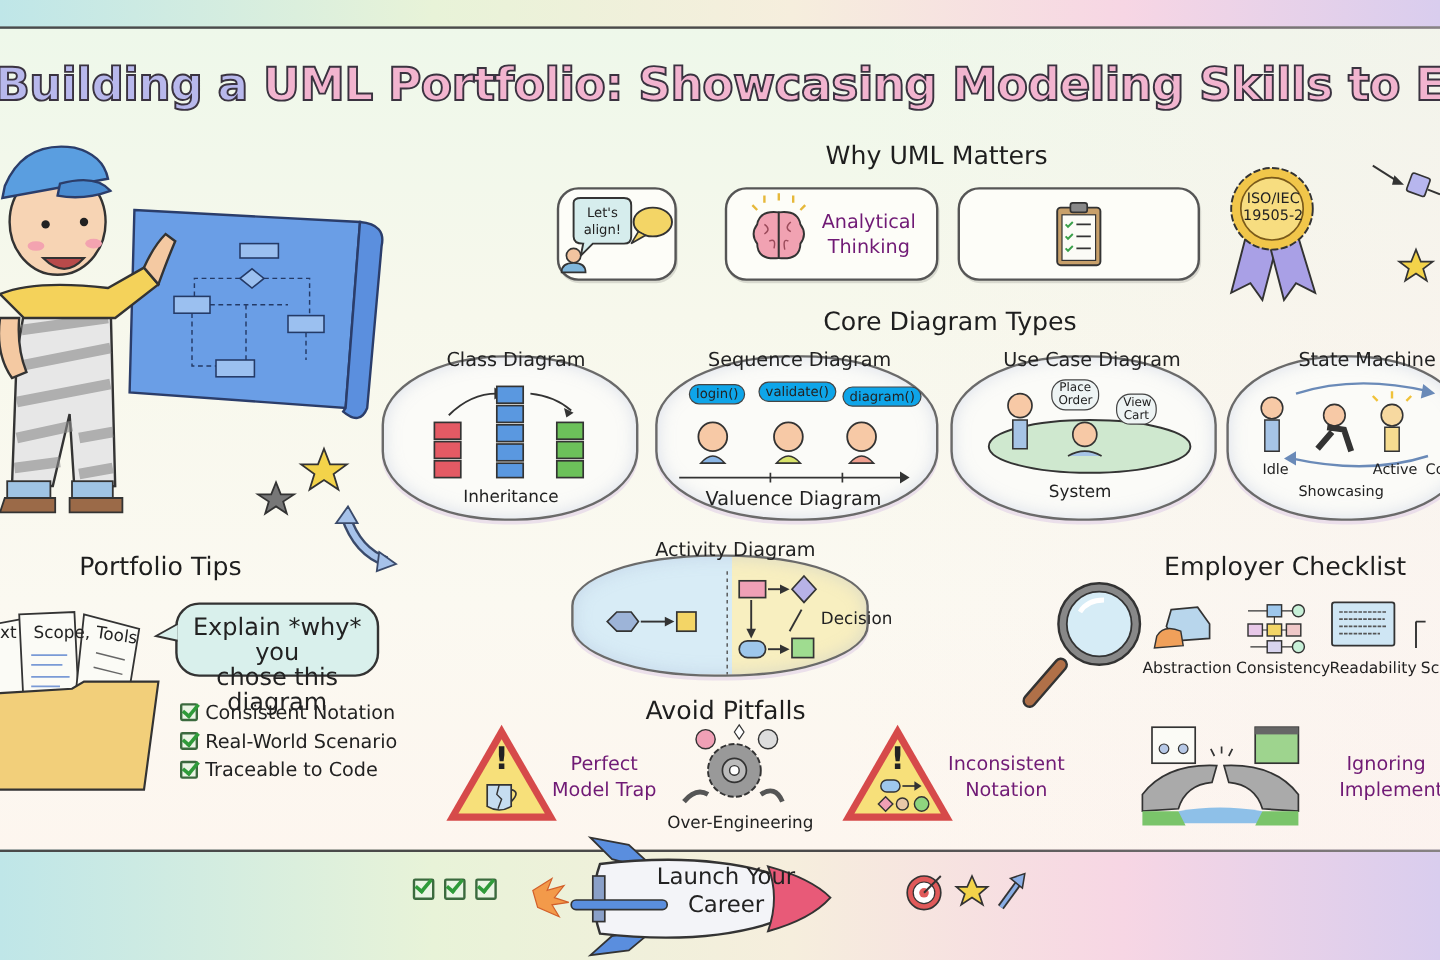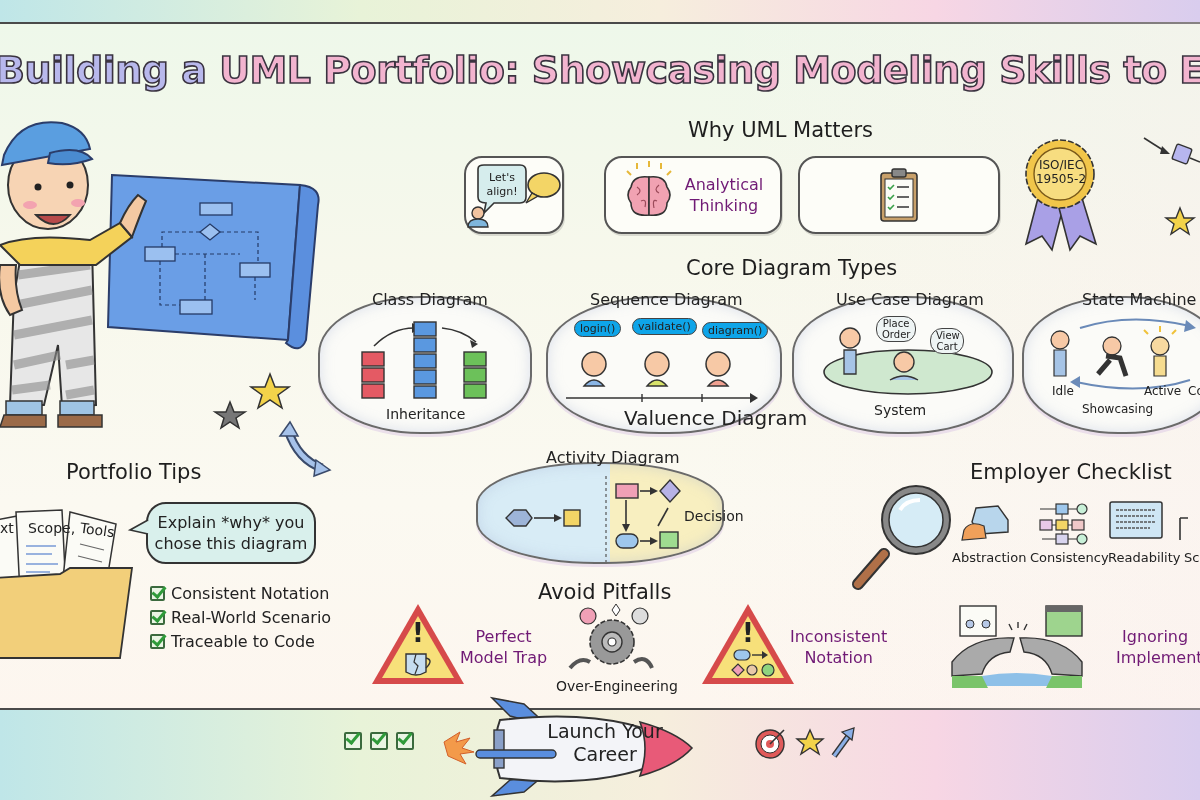--- a/index.html
+++ b/index.html
@@ -209,21 +209,21 @@
   <circle cx="32" cy="18" r="12" fill="#f7c9a6" stroke="#333" stroke-width="1.5"></circle>
   <path d="M22 40 Q32 28 42 40Z" fill="#8ab6e6" stroke="#333" stroke-width="1.4"></path>
   <circle cx="95" cy="18" r="12" fill="#f7c9a6" stroke="#333" stroke-width="1.5"></circle>
   <path d="M85 40 Q95 28 105 40Z" fill="#d8e36a" stroke="#333" stroke-width="1.4"></path>
   <circle cx="156" cy="18" r="12" fill="#f7c9a6" stroke="#333" stroke-width="1.5"></circle>
   <path d="M146 40 Q156 28 166 40Z" fill="#f0a090" stroke="#333" stroke-width="1.4"></path>
   <path d="M4 52 H190" stroke="#333" stroke-width="1.6"></path>
   <polygon points="188,47 196,52 188,57" fill="#333"></polygon>
   <path d="M80 48 V56 M140 48 V56" stroke="#333" stroke-width="1.4"></path>
 </svg>
-<div class="abs small" style="left:624px;top:406px;font-size:20px">Valuence Diagram</div>
+<div class="abs small" style="left:588px;top:406px;font-size:16px">Valuence Diagram</div>
 
 <div class="cloud" style="left:792px;top:296px;width:222px;height:138px"></div>
 <div class="cloud-title" style="left:836px;top:290px">Use Case Diagram</div>
 <svg class="abs" style="left:814px;top:316px" width="180" height="80">
   <ellipse cx="94" cy="56" rx="84" ry="22" fill="#cfe8cf" stroke="#333" stroke-width="1.6"></ellipse>
   <circle cx="36" cy="22" r="10" fill="#f7c9a6" stroke="#333" stroke-width="1.4"></circle>
   <path d="M30 34 H42 V58 H30 Z" fill="#a6c4e6" stroke="#333" stroke-width="1.3"></path>
   <circle cx="90" cy="46" r="10" fill="#f7c9a6" stroke="#333" stroke-width="1.4"></circle>
   <path d="M76 64 Q90 56 104 64" stroke="#333" stroke-width="1.4" fill="#a6c4e6"></path>
 </svg>
@@ -279,21 +279,21 @@
   <path d="M16 4 L62 2 L66 84 L20 86 Z" fill="#fbfbf6" stroke="#333" stroke-width="1.5"></path>
   <path d="M70 4 L116 16 L104 90 L62 80 Z" fill="#fbfbf6" stroke="#333" stroke-width="1.5"></path>
   <path d="M26 38 H56 M26 46 H52 M26 56 H58 M26 64 H50" stroke="#7a9ad6" stroke-width="1.4"></path>
   <path d="M80 36 L104 42 M78 48 L102 54 M76 60 L100 66" stroke="#666" stroke-width="1.2"></path>
   <path d="M-6 70 L60 66 L70 60 L132 60 L120 150 L-6 150 Z" fill="#f2cf7a" stroke="#333" stroke-width="1.8"></path>
 </svg>
 <div class="abs small" style="left:0;top:520px;font-size:14px">xt</div>
 <div class="abs small" style="left:28px;top:520px;font-size:14px">Scope,</div>
 <div class="abs small" style="left:80px;top:522px;font-size:14px;transform:rotate(8deg)">Tools</div>
 
-<div class="abs" style="left:146px;top:502px;width:170px;height:62px;background:#d9f0ec;border:2px solid #333;border-radius:20px;text-align:center;font-size:16px;line-height:21px;padding-top:8px">
+<div class="abs" style="left:146px;top:502px;width:170px;height:62px;background:#d9f0ec;border:2px solid #333;border-radius:20px;text-align:center;font-size:20px;line-height:21px;padding-top:8px">
   <div>Explain *why* you</div>
   <div>chose this diagram</div>
 </div>
 <svg class="abs" style="left:128px;top:518px" width="22" height="20">
   <path d="M20 2 L2 12 L20 16" fill="#d9f0ec" stroke="#333" stroke-width="1.6"></path>
 </svg>
 
 <div class="abs" style="left:150px;top:584px">
   <div class="check-item">
       <span class="checkbox"></span>

